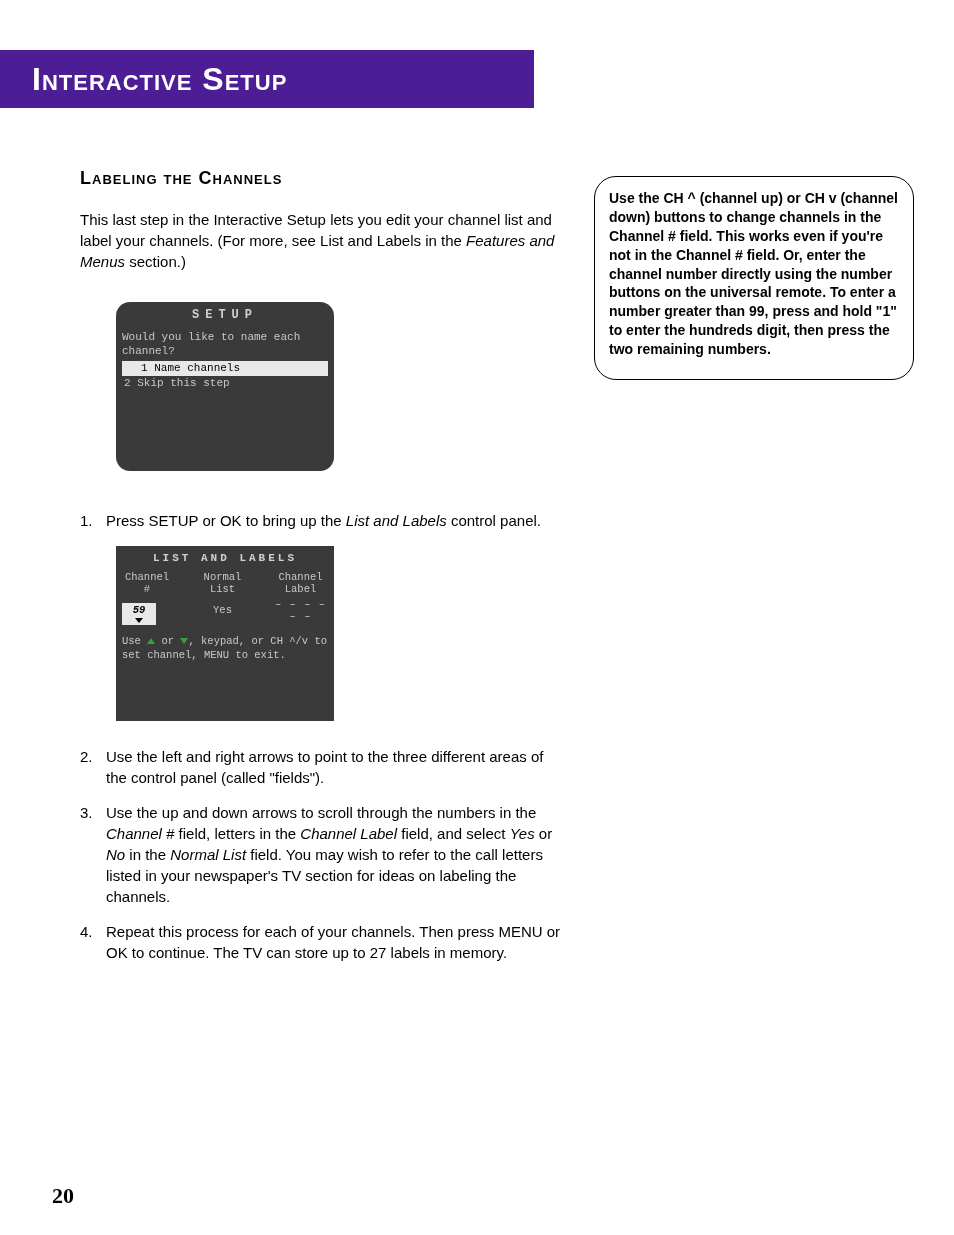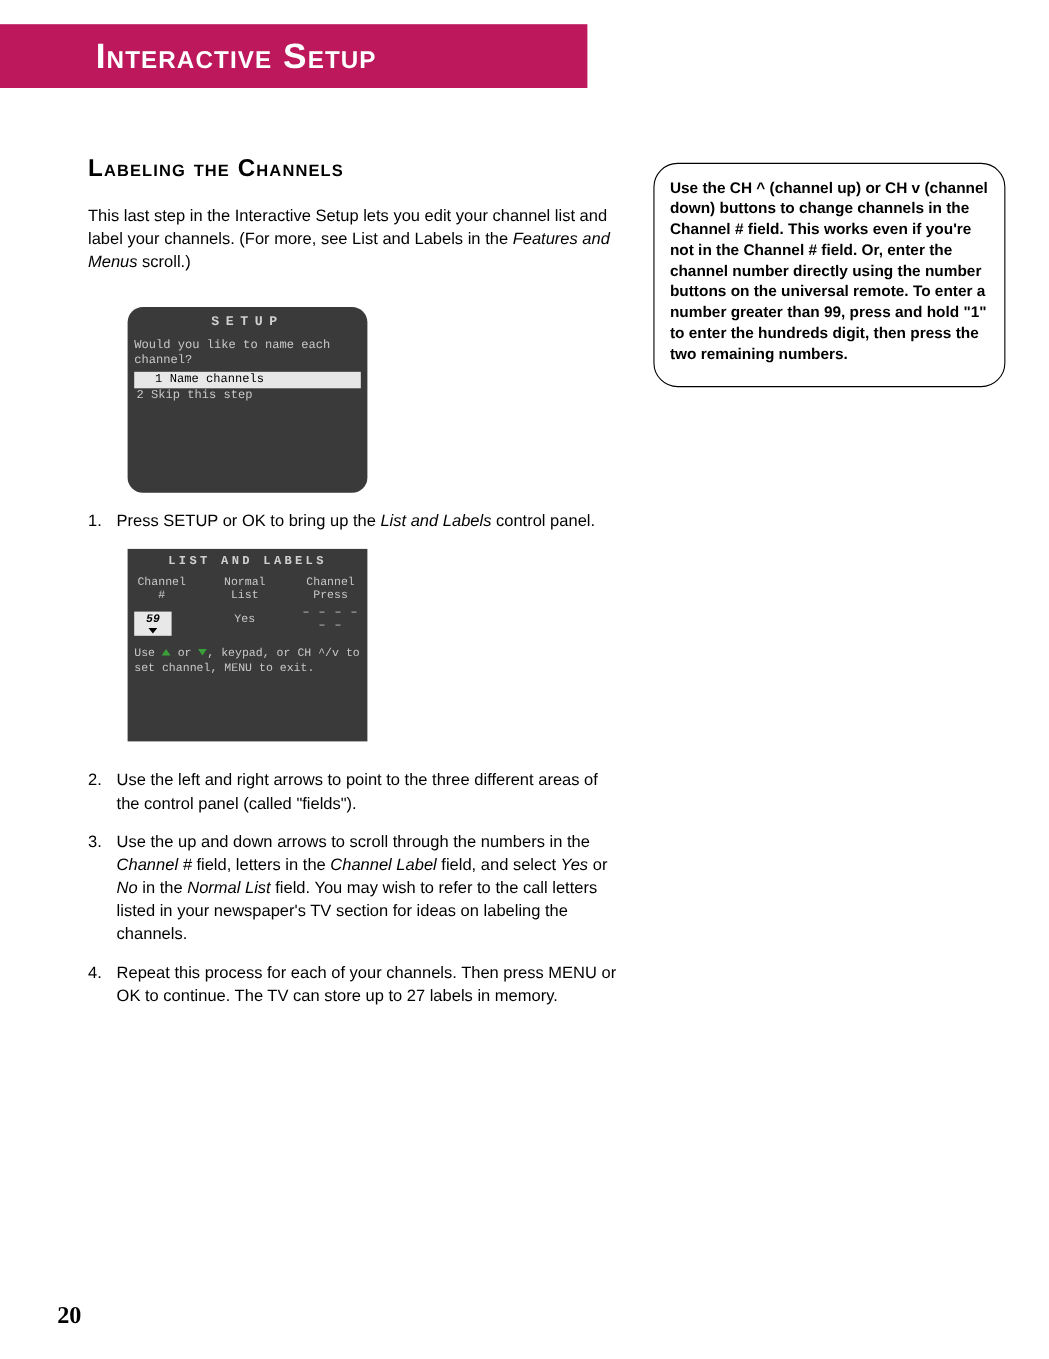--- a/index.html
+++ b/index.html
@@ -5,63 +5,63 @@
   * { box-sizing: border-box; margin: 0; padding: 0; }
   body {
     width: 954px;
     height: 1235px;
     background: #fff;
     font-family: "Helvetica Neue", Arial, sans-serif;
     position: relative;
     color: #000;
   }
   .header-bar {
-    background: #be185d;
+    background: #4c1d95;
     color: #fff;
     width: 56%;
     height: 58px;
-    margin-top: 22px;
+    margin-top: 50px;
     display: flex;
     align-items: center;
-    padding-left: 87px;
+    padding-left: 32px;
   }
   .header-bar h1 {
     font-family: "Trebuchet MS", "Arial Black", sans-serif;
     font-weight: 900;
     font-size: 32px;
     letter-spacing: 1px;
     text-transform: none;
     font-variant: small-caps;
   }
   .content {
     display: flex;
     padding: 60px 40px 0 80px;
     gap: 30px;
   }
   .main-col { flex: 1; }
   .sidebar { width: 320px; padding-top: 8px;}
   .section-title {
     font-family: "Trebuchet MS", "Arial Black", sans-serif;
-    font-size: 22px;
+    font-size: 18px;
     font-weight: 900;
     letter-spacing: 1px;
     margin-bottom: 20px;
     font-variant: small-caps;
   }
   .intro {
     font-size: 15px;
     line-height: 1.4;
     margin-bottom: 30px;
   }
   .intro em, .steps em, .sidebox em { font-style: italic; }
   .panel {
     background: #3a3a3a;
     color: #c8c8c8;
     width: 218px;
-    margin: 0 0 15px 36px;
+    margin: 0 0 39px 36px;
     font-family: "Courier New", monospace;
     font-size: 11px;
     padding-bottom: 80px;
     border-radius: 14px;
   }
   .panel-title {
     text-align: center;
     letter-spacing: 6px;
     padding: 6px 0 8px 0;
     color: #d0d0d0;
@@ -178,21 +178,21 @@
 <div class="header-bar">
   <h1>Interactive Setup</h1>
 </div>
 
 <div class="content">
   <div class="main-col">
 
     <h2 class="section-title">Labeling the Channels</h2>
 
     <p class="intro">
-      <span>This last step in the Interactive Setup lets you edit your channel list and label your channels. (For more, see List and Labels in the </span><em>Features and Menus</em><span> scroll.)</span>
+      <span>This last step in the Interactive Setup lets you edit your channel list and label your channels. (For more, see List and Labels in the </span><em>Features and Menus</em><span> section.)</span>
     </p>
 
     <div class="panel">
       <div class="panel-title">SETUP</div>
       <div class="panel-body">
         <div class="panel-q">Would you like to name each channel?</div>
         <div class="panel-row selected">
           <span>1</span>
           <span>Name channels</span>
         </div>
@@ -215,21 +215,21 @@
     <div class="panel2">
       <div class="panel2-title">LIST AND LABELS</div>
       <div class="panel2-headers">
         <div class="col-a">
           <span>Channel</span><br><span>#</span>
         </div>
         <div class="col-b">
           <span>Normal</span><br><span>List</span>
         </div>
         <div class="col-c">
-          <span>Channel</span><br><span>Press</span>
+          <span>Channel</span><br><span>Label</span>
         </div>
       </div>
       <div class="panel2-valrow">
         <div style="width:50px; display:flex; justify-content:flex-start;font-style:italic;">
           <div class="chbox">
             <span>59</span>
             <span class="triangle-down"></span>
           </div>
         </div>
         <div class="val-b">Yes</div>

